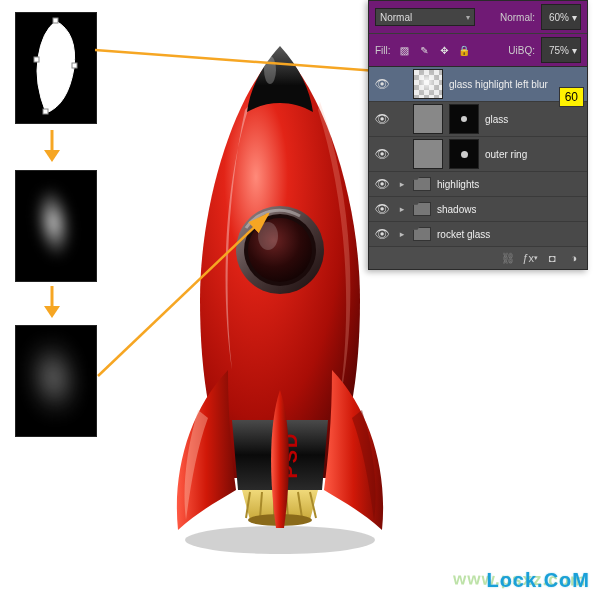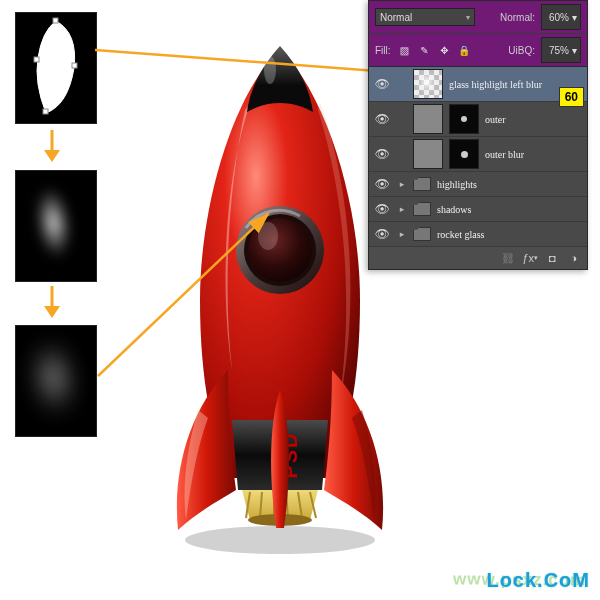--- a/index.html
+++ b/index.html
@@ -114,29 +114,29 @@
   }
   .thumbswatch.checker::after{
     content:""; position:absolute; left:20%; top:18%; width:55%; height:60%;
     background: radial-gradient(ellipse at 45% 40%, rgba(255,255,255,0.95), rgba(255,255,255,0.1) 70%);
     filter: blur(2px);
   }
   .mask {
     width:28px; height:28px; border:1px solid #222; background:#080808;
     display:flex; align-items:center; justify-content:center;
   }
-  .layer-name { color:#eee; white-space:nowrap; overflow:hidden; text-overflow:ellipsis;font-family:Liberation Serif, serif; }
+  .layer-name { color:#eee; white-space:nowrap; overflow:hidden; text-overflow:ellipsis; }
   .group { height:24px; }
   .group .folder {
     width:16px; height:12px; background:#777; border:1px solid #333;
     clip-path: polygon(0 20%, 25% 20%, 35% 0, 100% 0, 100% 100%, 0 100%);
   }
   .callout {
     position:absolute; background:#fff200; border:1px solid #333;
-    padding:2px 5px; font-size:12px; font-weight:bold; color:#000;
+    padding:2px 5px; font-size:12px; font-weight:normal; color:#000;
   }
   .callout.c60 { right:3px; top:86px; }
   .panel-footer {
     display:flex; align-items:center; justify-content:flex-end;
     gap:8px; padding:4px 6px; background:#4d4d4d;
   }
   .panel-footer .fi { width:14px; height:14px; display:flex; align-items:center; justify-content:center; font-size:11px; color:#ccc; }
   .panel-footer .link { color:#888; }
 
   
@@ -326,30 +326,30 @@
         <div class="thumbswatch checker"></div>
         <span class="layer-name">glass highlight left blur</span>
       </div>
       <div class="layer">
         <div class="vis">👁</div>
         <div class="disclose"></div>
         <div class="thumbswatch"></div>
         <div class="mask">
             <div style="width:6px;height:6px;border-radius:50%;background:#ccc"></div>
           </div>
-        <span class="layer-name">outer</span>
+        <span class="layer-name">glass</span>
       </div>
       <div class="layer">
         <div class="vis">👁</div>
         <div class="disclose"></div>
         <div class="thumbswatch"></div>
         <div class="mask">
             <div style="width:7px;height:7px;border-radius:50%;background:#ccc"></div>
           </div>
-        <span class="layer-name">outer blur</span>
+        <span class="layer-name">outer ring</span>
       </div>
       <div class="layer group">
         <div class="vis">👁</div>
         <div class="disclose">▸</div>
         <div class="folder"></div>
         <span class="layer-name">highlights</span>
       </div>
       <div class="layer group">
         <div class="vis">👁</div>
         <div class="disclose">▸</div>

